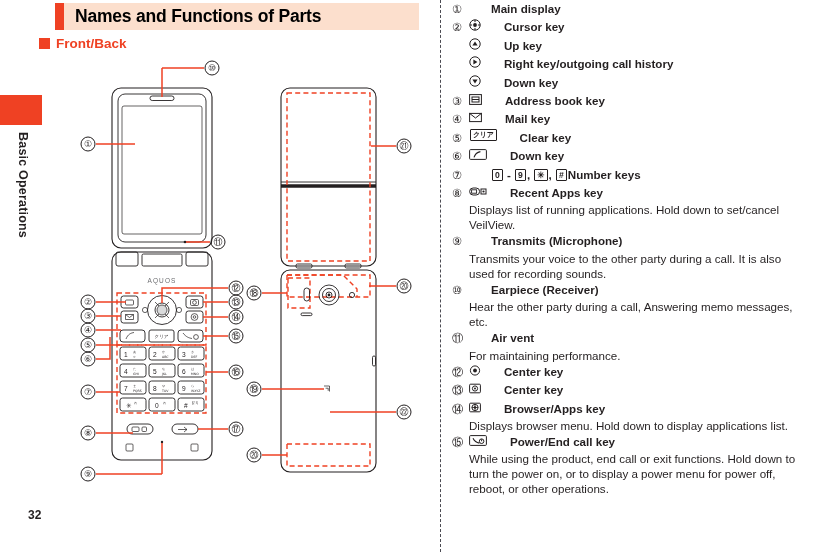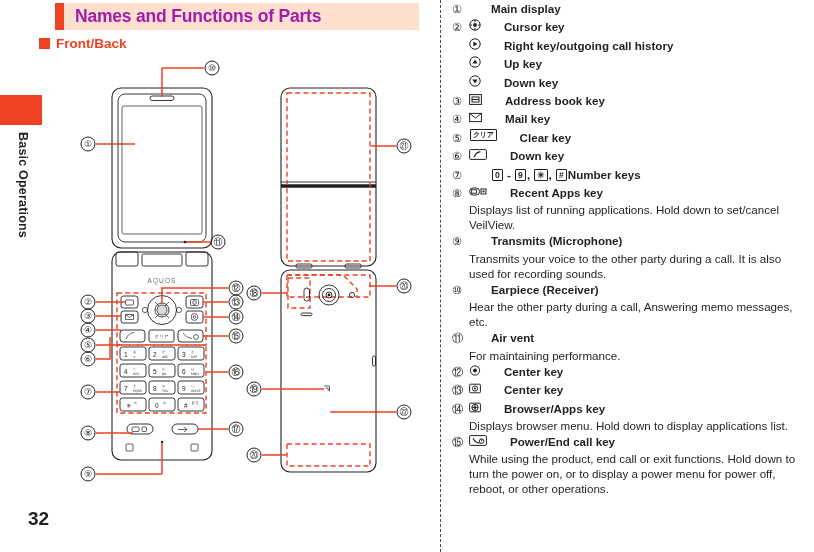--- a/index.html
+++ b/index.html
@@ -25,39 +25,39 @@
     width: 22px;
     font-size: 12.5px; font-weight: bold;
     letter-spacing: .2px;
     writing-mode: vertical-rl;
     text-orientation: mixed;
     color: #231f20;
     white-space: nowrap;
   }
   #page-number {
     position: absolute; left: 28px; top: 508px;
-    font-size: 19px; font-weight: bold;
+    font-size: 12px; font-weight: bold;
     color: #231f20;
   }
 
   
   #title-banner {
     position: absolute; left: 55px; top: 3px;
     width: 364px; height: 27px;
     background: #fcdfcd;
     display: flex; align-items: center;
   }
   #title-accent {
     width: 9px; height: 27px;
     background: #ef4123; flex: none;
   }
   #title-text {
     margin-left: 11px;
     font-size: 17.5px; font-weight: bold;
-    color: #a21caf; letter-spacing: -.2px;
+    color: #000000; letter-spacing: -.2px;
   }
   #subhead {
     position: absolute; left: 39px; top: 36px;
     display: flex; align-items: center;
   }
   #subhead-bullet {
     width: 11px; height: 11px;
     background: #ef4123; flex: none;
   }
   #subhead-text {
@@ -435,33 +435,33 @@
             <circle cx="6" cy="6" r="1.9" fill="#231f20"></circle>
             <path d="M6 .9v2.2M6 8.9v2.2M.9 6h2.2M8.9 6h2.2" stroke="#231f20" stroke-width="1"></path>
           </svg>
       </span>
       <span class="lbl">Cursor key</span>
     </div>
     <div class="row sub">
       <span class="gl">
         <svg width="12" height="12" viewBox="0 0 12 12">
             <circle cx="6" cy="6" r="5.2" fill="none" stroke="#231f20" stroke-width="1"></circle>
-            <path d="M4.4 3.4L8.4 6l-4 2.6z" fill="#231f20"></path>
-          </svg>
-      </span>
-      <span class="lbl">Right key/outgoing call history</span>
+            <path d="M3.4 7.6L6 3.6l2.6 4z" fill="#231f20"></path>
+          </svg>
+      </span>
+      <span class="lbl">Up key</span>
     </div>
     <div class="row sub">
       <span class="gl">
         <svg width="12" height="12" viewBox="0 0 12 12">
             <circle cx="6" cy="6" r="5.2" fill="none" stroke="#231f20" stroke-width="1"></circle>
-            <path d="M3.4 7.6L6 3.6l2.6 4z" fill="#231f20"></path>
-          </svg>
-      </span>
-      <span class="lbl">Up key</span>
+            <path d="M4.4 3.4L8.4 6l-4 2.6z" fill="#231f20"></path>
+          </svg>
+      </span>
+      <span class="lbl">Right key/outgoing call history</span>
     </div>
     <div class="row sub">
       <span class="gl">
         <svg width="12" height="12" viewBox="0 0 12 12">
             <circle cx="6" cy="6" r="5.2" fill="none" stroke="#231f20" stroke-width="1"></circle>
             <path d="M3.4 4.4L6 8.4l2.6-4z" fill="#231f20"></path>
           </svg>
       </span>
       <span class="lbl">Down key</span>
     </div>

